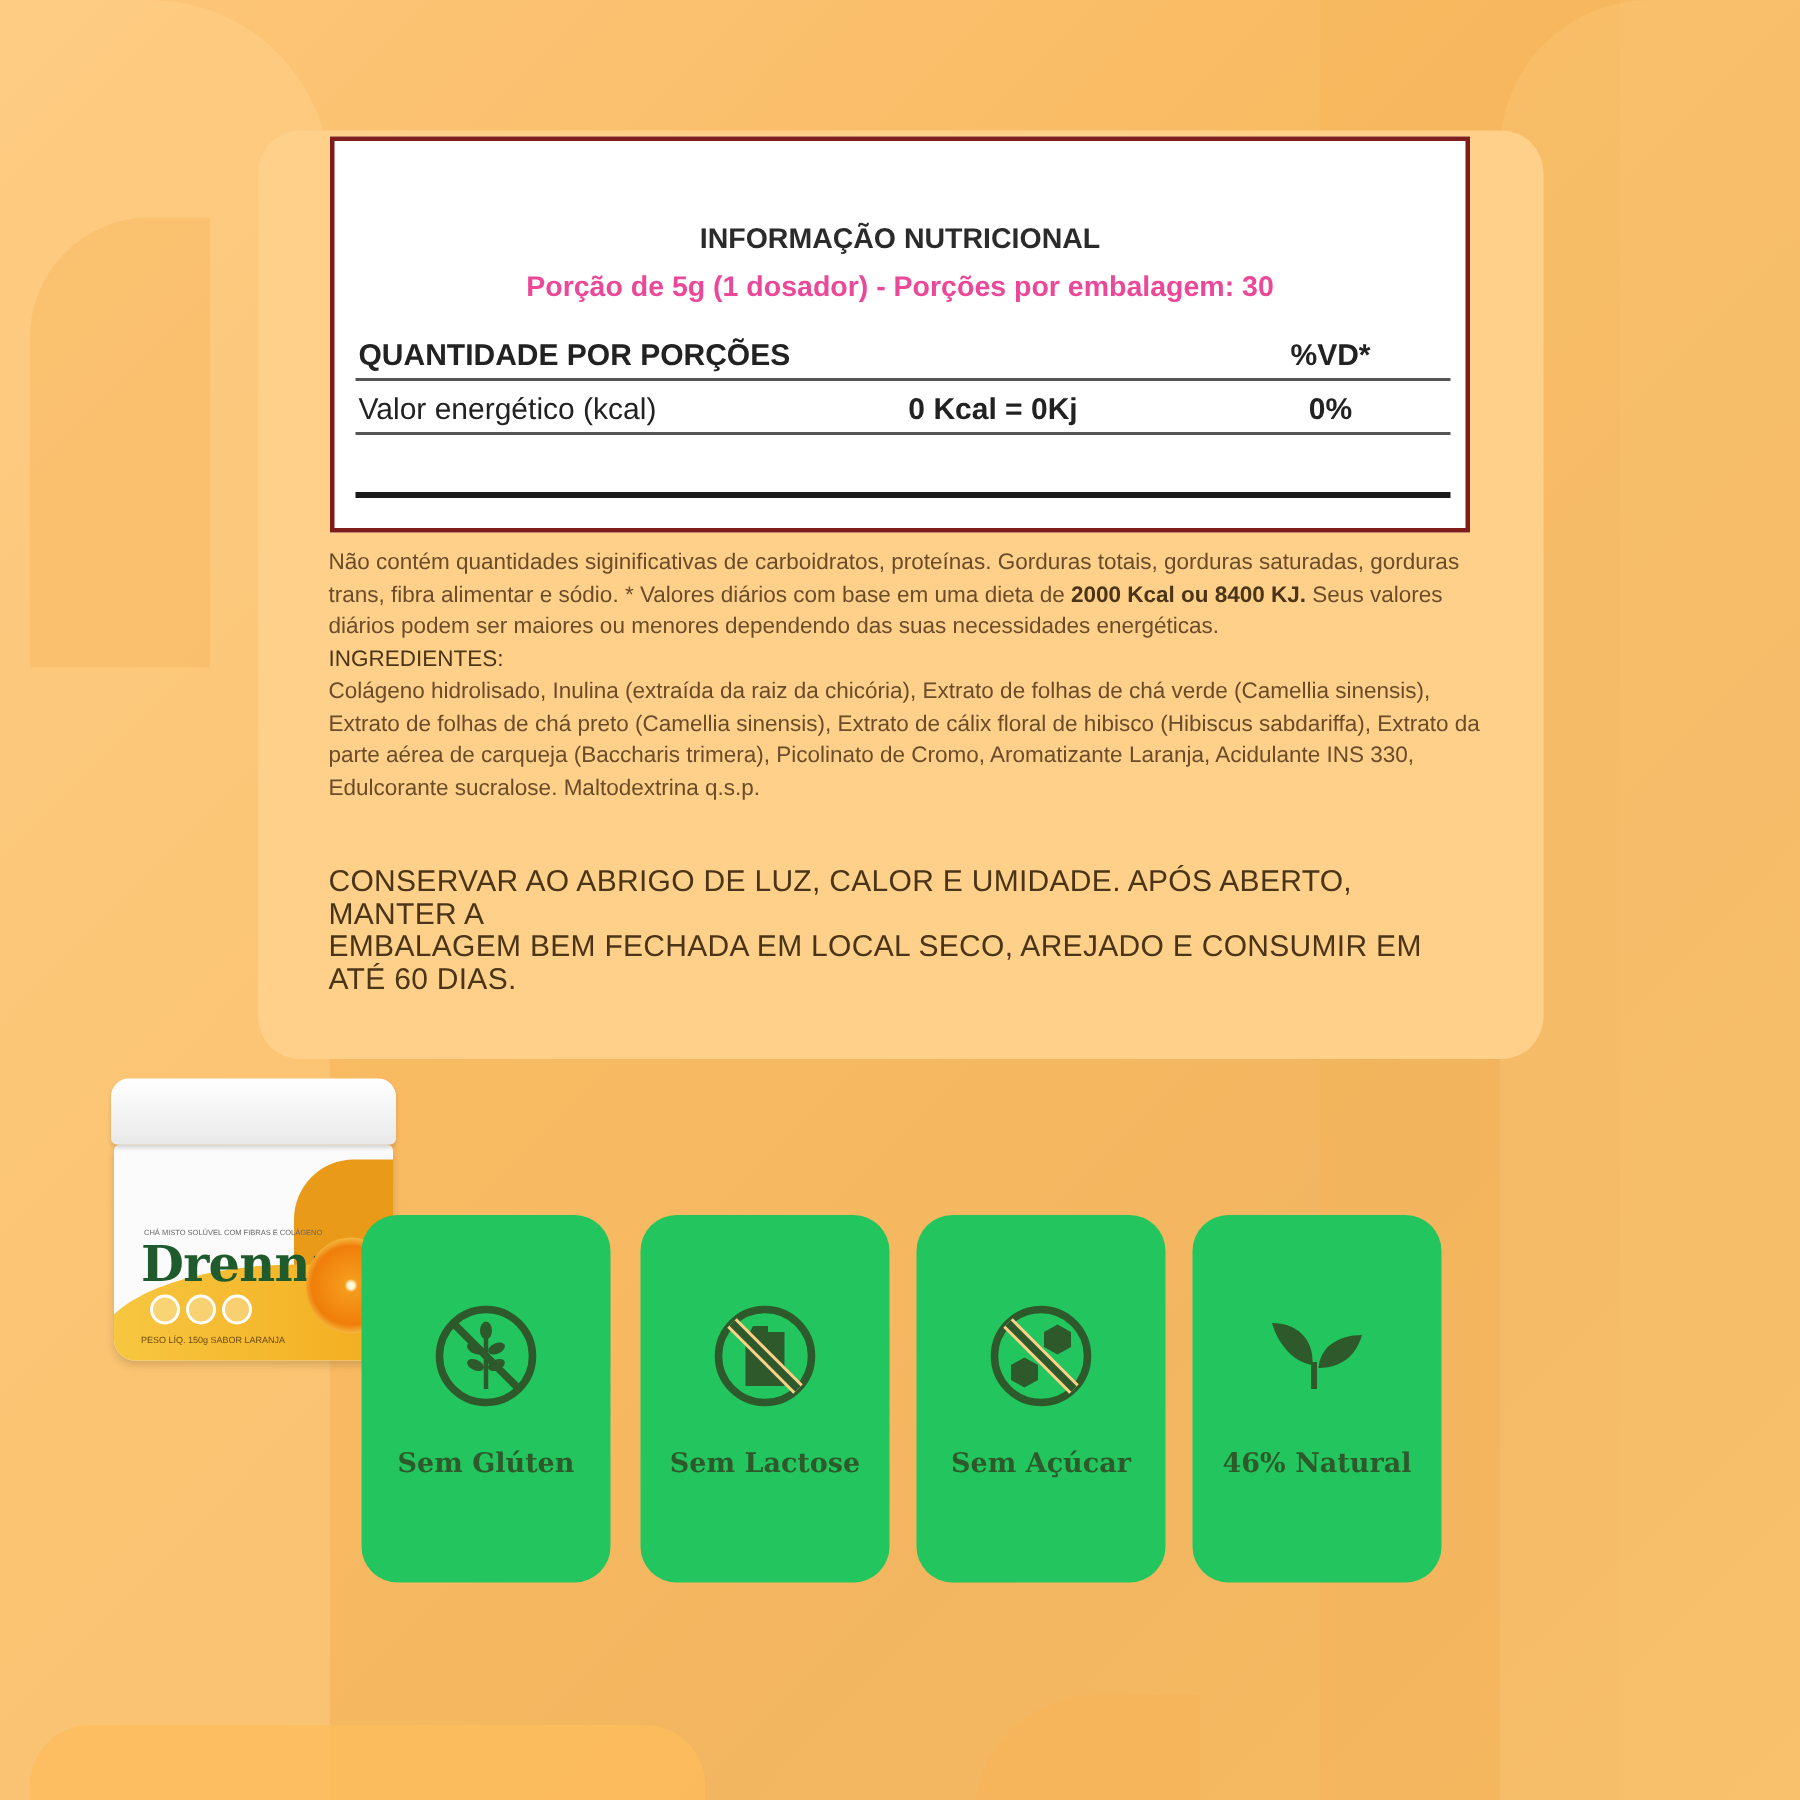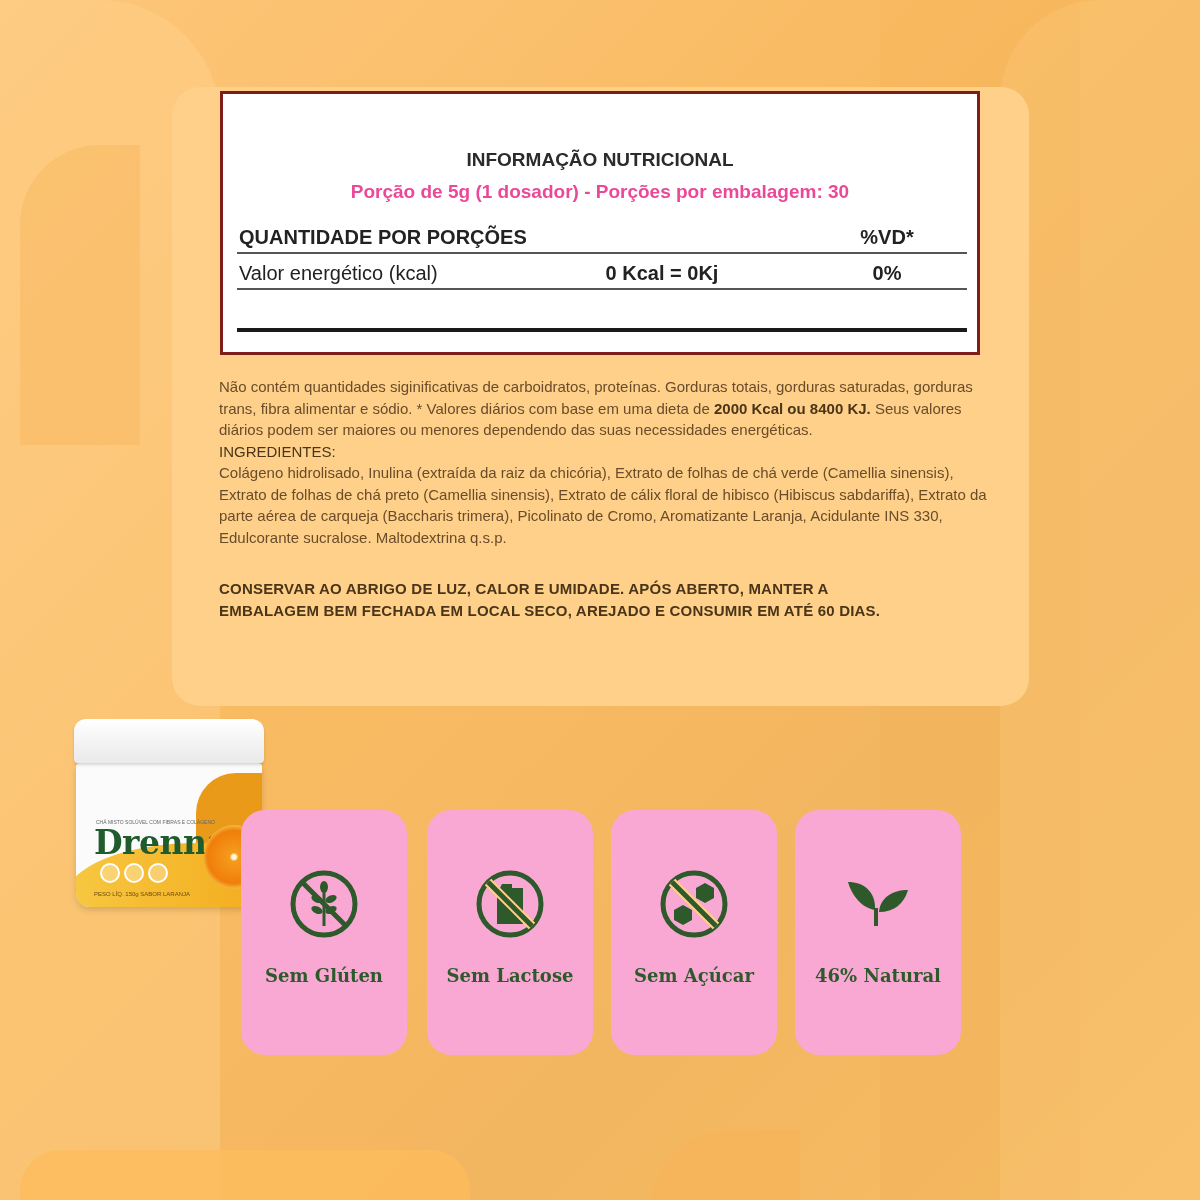--- a/index.html
+++ b/index.html
@@ -42,47 +42,47 @@
   .nt-row .c1 { left: 2px; }
   .nt-row .c2 { left: 380px; width: 90px; text-align: center; }
   .nt-row .c3 { left: 620px; width: 60px; text-align: center; }
   .nt-row .c2.wide { left: 340px; width: 170px; }
   .r-head { top: 124px; border-bottom: 2px solid #555; }
   .r-energy { top: 160px; border-bottom: 2px solid #555; }
   .r-cromo { top: 197px; }
   .nt-rule { position: absolute; left: 14px; top: 234px; width: 730px; height: 4px; background: #1a1a1a; }
 
   .notes {
-    position: absolute; left: 219px; top: 376px; width: 770px;
+    position: absolute; left: 219px; top: 364px; width: 770px;
     font-size: 15px; line-height: 21.5px; color: #6a4c2a;
   }
   .notes b { color: #4a3518; }
   .ingredients-title { font-weight: normal; color: #4a3518; }
   .storage {
     position: absolute; left: 219px; top: 578px; width: 760px;
-    font-size: 15px; line-height: 21.5px; font-weight: bold; color: #4a3518;
+    font-size: 20px; line-height: 21.5px; font-weight: normal; color: #4a3518;
     letter-spacing: 0.2px;
   }
 
   
   .jar { position: absolute; left: 74px; top: 719px; width: 190px; height: 190px; }
   .jar-lid { position: absolute; left: 0; top: 0; width: 190px; height: 44px; background: linear-gradient(180deg,#ffffff,#e9e9e9); border-radius: 12px 12px 4px 4px; box-shadow: 0 2px 3px rgba(0,0,0,0.15); }
   .jar-body { position: absolute; left: 2px; top: 44px; width: 186px; height: 144px; background: #fbfbfb; border-radius: 4px 4px 14px 14px; overflow: hidden; box-shadow: 0 3px 6px rgba(0,0,0,0.15); }
   .jar-wave { position: absolute; left: -10px; top: 80px; width: 220px; height: 90px; background: linear-gradient(90deg,#f7c842,#f3a91a); border-radius: 60% 40% 0 0; }
   .jar-wave2 { position: absolute; left: 120px; top: 10px; width: 80px; height: 130px; background: #e99a18; border-radius: 40px 0 0 0; }
   .jar-brand { position: absolute; left: 18px; top: 16px; font-family: "DejaVu Serif", serif; font-weight: bold; font-size: 33px; color: #1f5b2c; letter-spacing: -0.5px; margin-top: 44px; }
   .jar-sub { position: absolute; left: 20px; top: 56px; font-size: 5px; color: #666; white-space: nowrap; }
   .jar-orange { position: absolute; left: 128px; top: 62px; width: 60px; height: 64px; border-radius: 50%; background: radial-gradient(circle,#fff7d6 0 5%,#f59b1c 10%,#f07e0a 60%,#f5c24a 75%,#f2a01c 100%); }
   .jar-badge { position: absolute; top: 100px; width: 20px; height: 20px; border-radius: 50%; border: 2px solid #fff; background: rgba(255,255,255,0.3); }
   .jar-foot { position: absolute; left: 18px; top: 128px; font-size: 6px; color: #6b4a12; white-space: nowrap; }
 
   
   .card {
     position: absolute; top: 810px; width: 166px; height: 245px;
-    background: #f9a8d4; border-radius: 24px;
+    background: #22c55e; border-radius: 24px;
   }
   .card-icon { position: absolute; left: 50%; top: 58px; transform: translateX(-50%); width: 72px; height: 72px; }
   .card-label {
     position: absolute; left: 0; top: 155px; width: 100%; text-align: center;
     font-family: "DejaVu Serif", serif; font-weight: bold; font-size: 18px; color: #2e5a2b;
   }
 </style>
 </head>
 <body>
 

